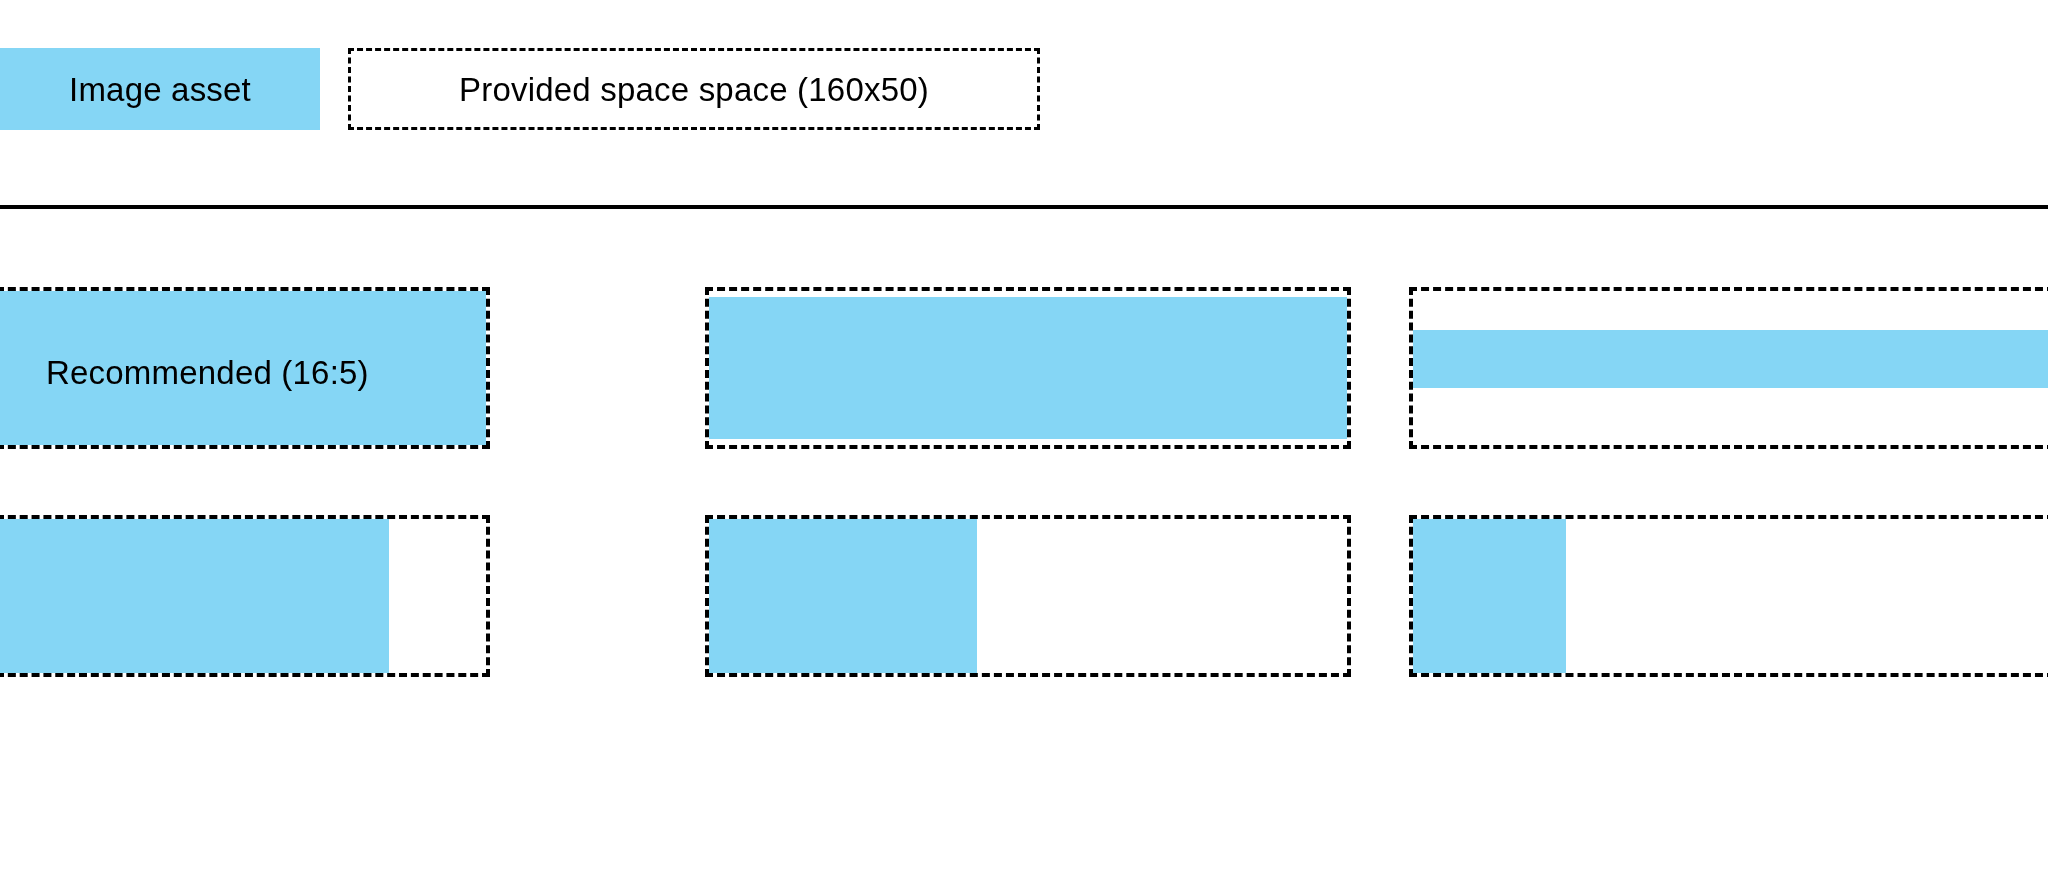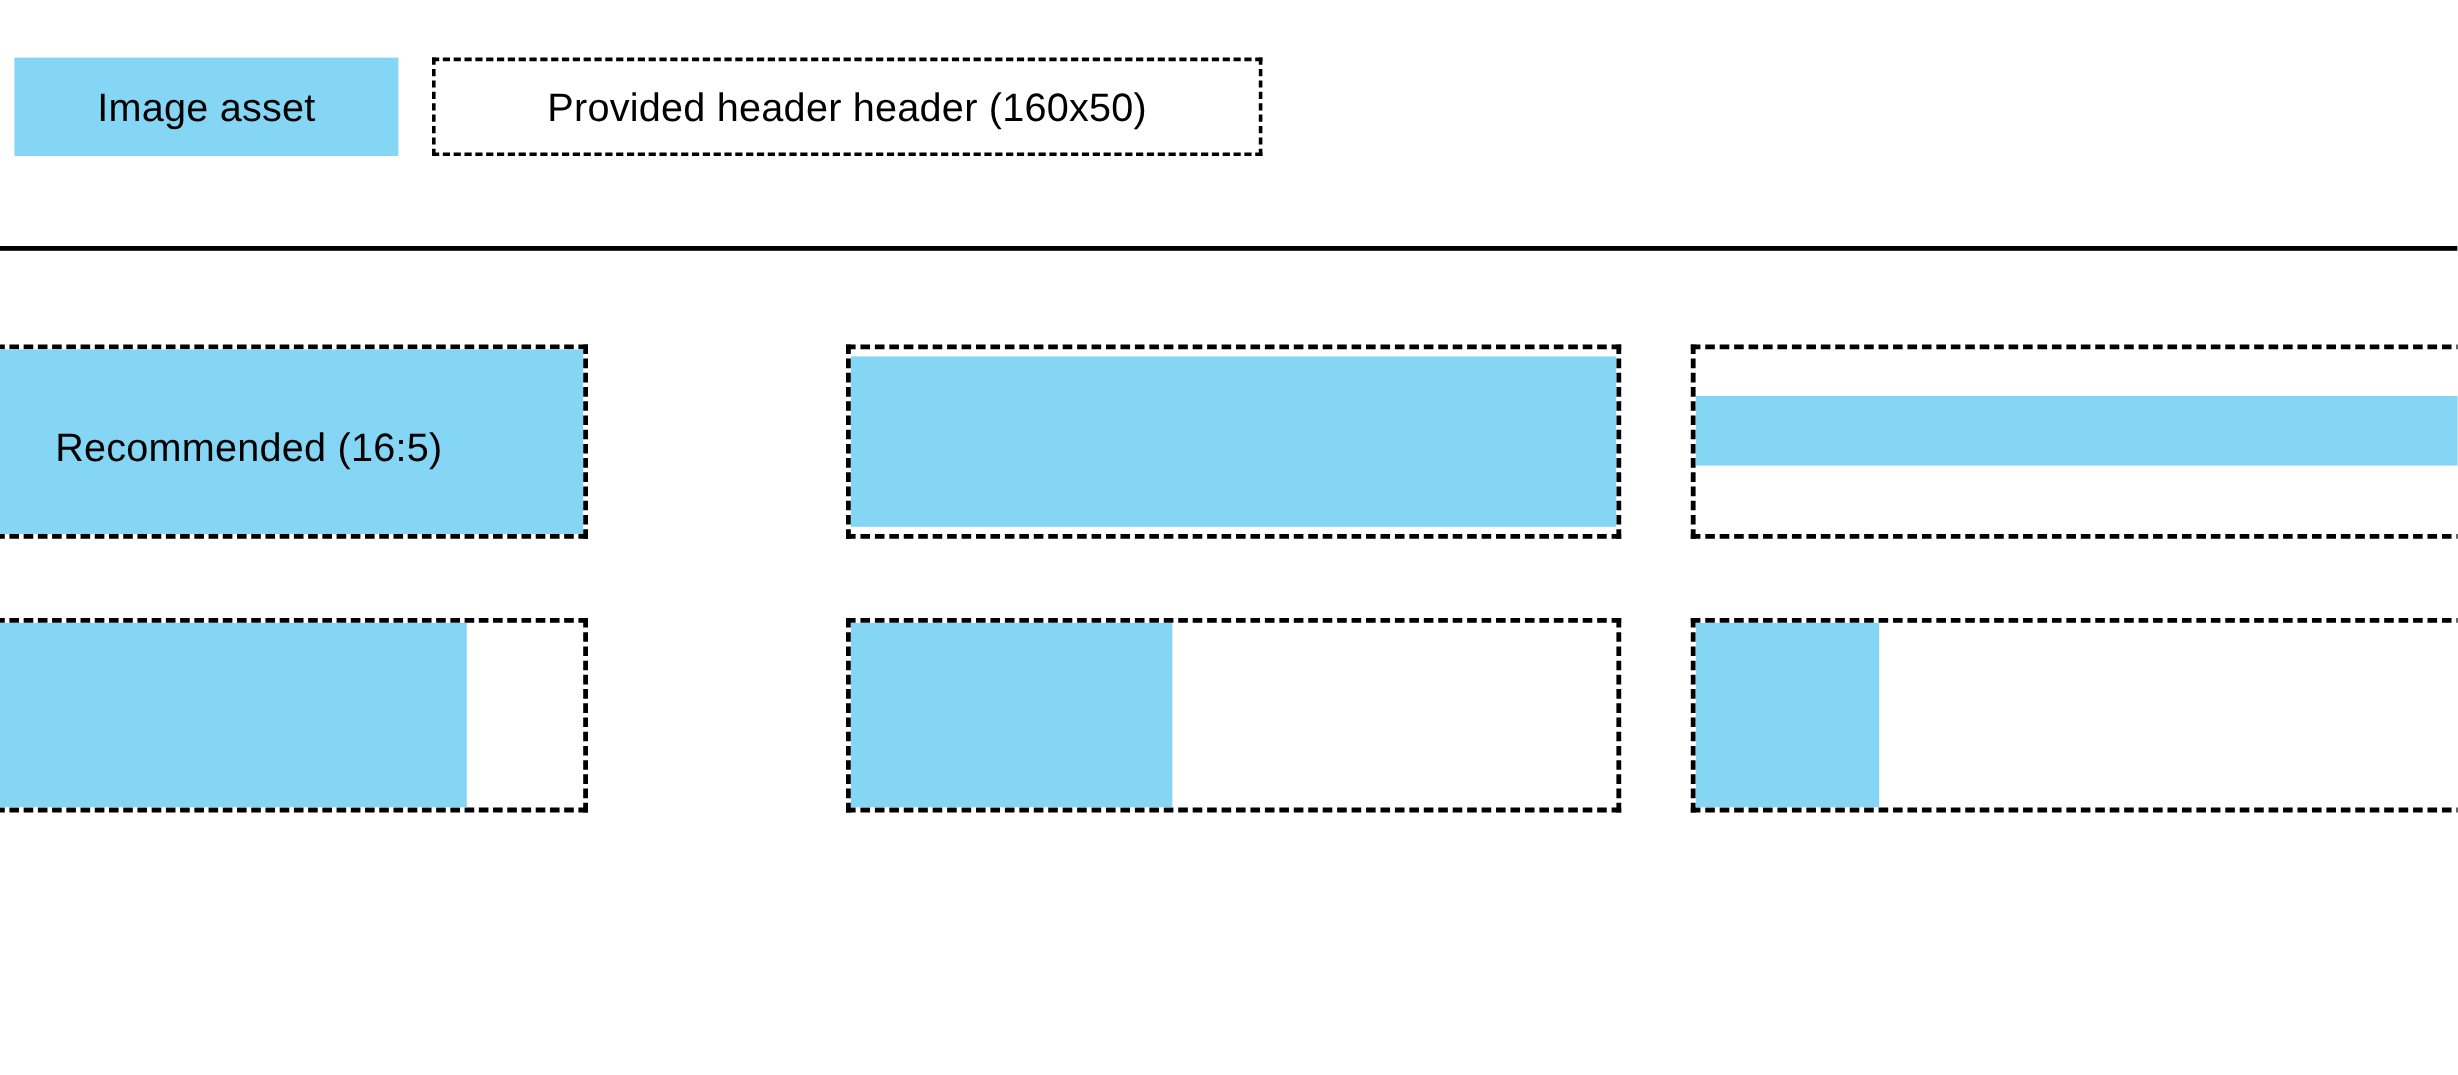--- a/index.html
+++ b/index.html
@@ -12,21 +12,21 @@
     background: #ffffff;
     font-family: "Liberation Sans", sans-serif;
     color: #000000;
     overflow: hidden;
     position: relative;
   }
 
   
   .legend {
     position: absolute;
-    left: 12px;
+    left: 0;
     top: 48px;
     height: 82px;
     display: flex;
     align-items: stretch;
   }
   .legend-swatch {
     width: 320px;
     height: 82px;
     background: #85d6f5;
     display: flex;
@@ -119,21 +119,21 @@
 </style>
 </head>
 <body>
 
 <div class="legend">
   <div class="legend-swatch" style="background: rgb(133, 214, 245);">
     <span class="legend-swatch-label">Image asset</span>
   </div>
   <div class="legend-gap"></div>
   <div class="legend-space">
-    <span class="legend-space-label">Provided header header (160x50)</span>
+    <span class="legend-space-label">Provided space space (160x50)</span>
   </div>
 </div>
 
 <div class="divider"></div>
 
 <div class="grid">
 
   <div class="grid-row">
     <div class="cell cell-col-0">
       <div class="fill" style="left: 0%; top: 0%; width: 100%; height: 100%; background: rgb(133, 214, 245);"></div>

